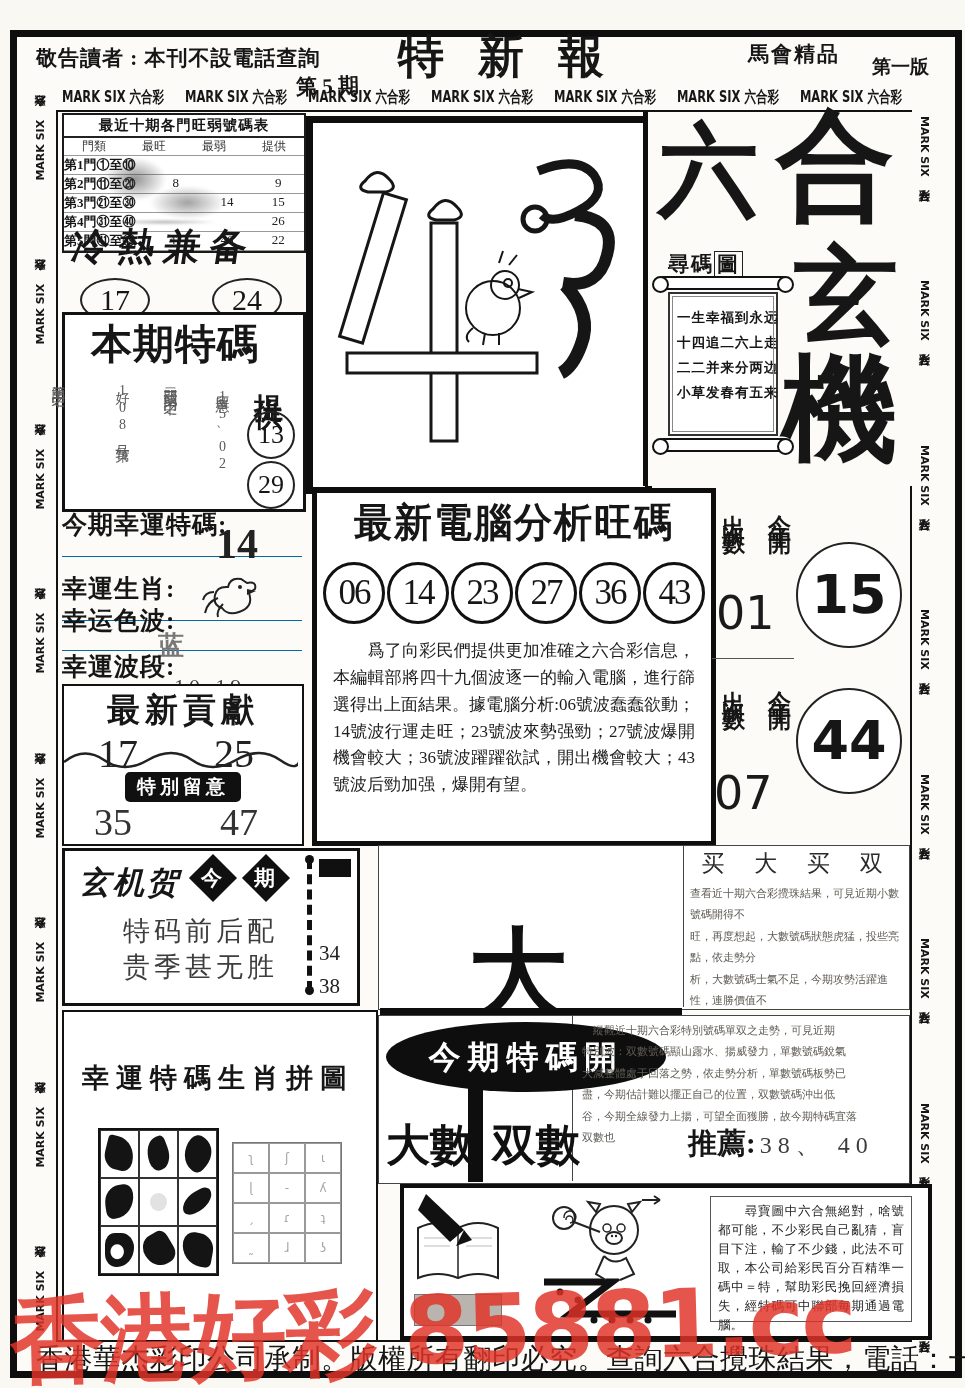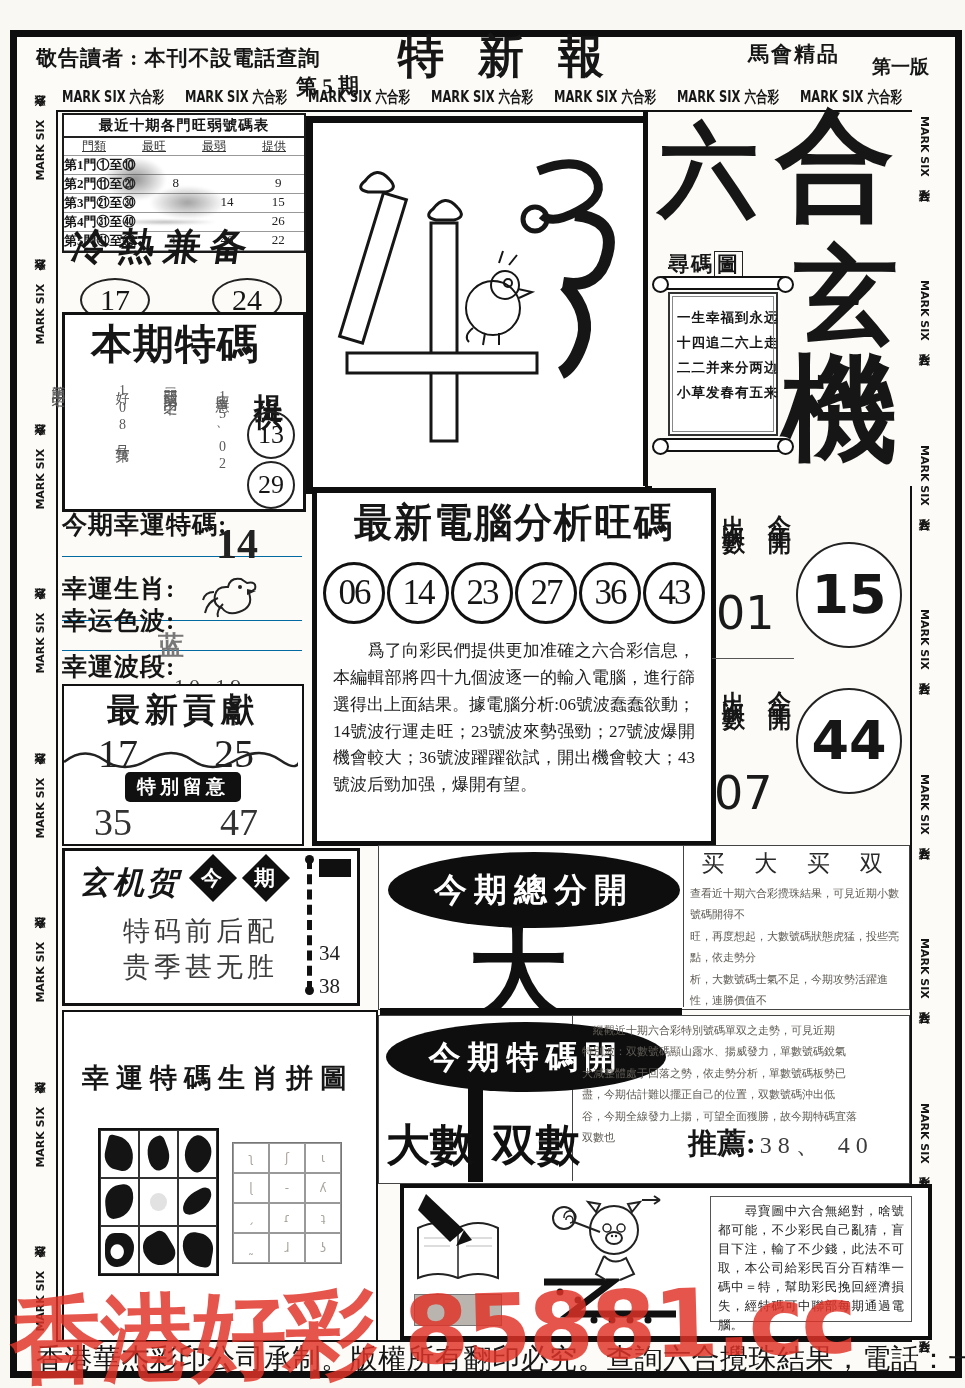--- a/index.html
+++ b/index.html
@@ -20,21 +20,21 @@
   
   .strip{top:116px;height:1216px;display:flex;flex-direction:column;justify-content:space-between;align-items:center;}
   .strip-l{left:26px;width:30px;}
   .strip-r{left:908px;width:30px;}
   .strip span{font-family:"DejaVu Sans",sans-serif;font-size:11px;font-weight:900;writing-mode:vertical-rl;white-space:nowrap;}
   .strip-l span{transform:rotate(180deg);}
   
   .hct{left:62px;top:113px;width:240px;border:2px solid #1a1a1a;background:#fff;}
   .hct-title{font-size:14.5px;font-weight:900;text-align:center;border-bottom:2px solid #222;padding:1px 0;letter-spacing:1px;}
   .hct-head,.hct-row{display:flex;font-size:12px;border-bottom:1px solid #999;}
-  .hct-head div{flex:1;text-align:center;color:#333;text-decoration:underline;}
+  .hct-head div{flex:1;text-align:center;color:#333;}
   .hct-row .lbl{width:86px;font-weight:900;font-size:13px;white-space:nowrap;}
   .hct-row .c{flex:1;text-align:center;font-size:13px;color:#222;}
   .smudge{left:90px;top:148px;width:150px;height:78px;pointer-events:none;
     background:
      radial-gradient(closest-side at 30% 40%,rgba(60,60,60,.55),transparent 70%),
      radial-gradient(closest-side at 65% 70%,rgba(70,70,70,.5),transparent 72%),
      radial-gradient(closest-side at 50% 95%,rgba(80,80,80,.45),transparent 70%);
     filter:blur(1px);}
   
   .slogan{left:72px;top:222px;font-size:37px;font-weight:900;letter-spacing:9px;transform:skewX(-8deg);}
@@ -400,21 +400,20 @@
         <div class="verse">十四追二六上走</div>
         <div class="verse">二二并来分两边</div>
         <div class="verse">小草发春有五来</div>
       </div>
       <div class="rod"></div>
     </div>
   </div>
 
   <div class="abs grp" style="left:378px;top:845px;width:530px;height:163px;"></div>
   <div class="abs" style="left:683px;top:846px;height:161px;border-left:1.5px solid #444;"></div>
-  <div class="abs oval" style="left:388px;top:852px;width:292px;height:76px;line-height:76px;font-size:33px;">今期總分開</div>
   <div class="abs bigchar" style="left:468px;top:926px;font-size:100px;line-height:1;">大</div>
 
   <div class="abs" style="left:690px;top:848px;width:216px;">
     <div class="panel-title">买 大 买 双</div>
     <div class="hand" style="margin-top:4px;">
       <div>查看近十期六合彩攪珠結果，可見近期小數號碼開得不</div>
       <div>旺，再度想起，大數號碼狀態虎猛，投些亮點，依走勢分</div>
       <div>析，大數號碼士氣不足，今期攻勢活躍進性，連勝價值不</div>
       <div>大、小數號碼漸入佳境，今期勢番旺勢，可放心追尋，故今</div>
       <div>期總分宜追大數也</div>

